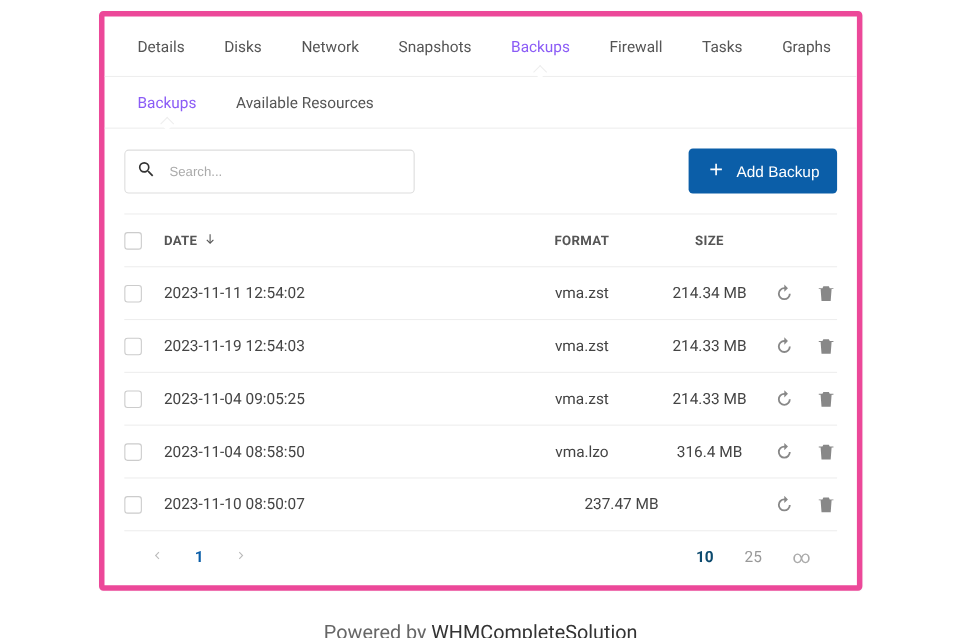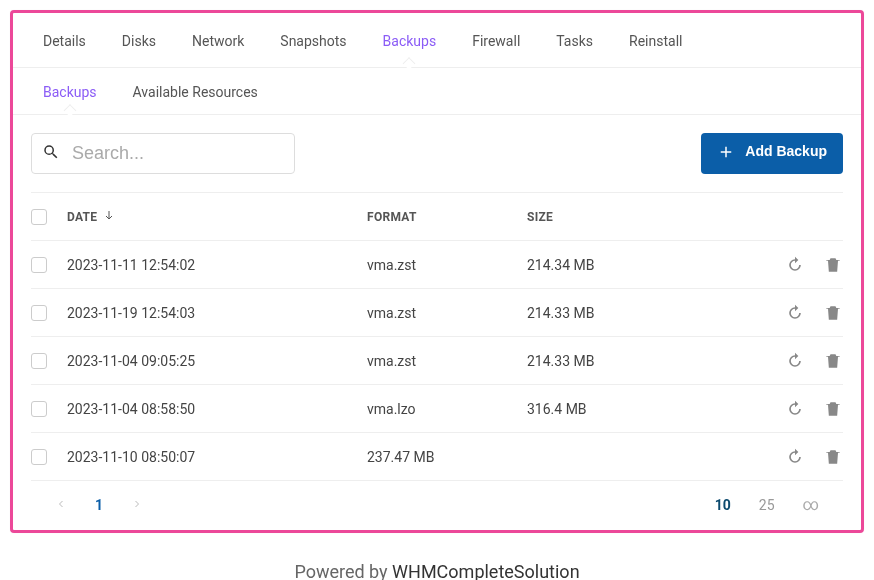--- a/index.html
+++ b/index.html
@@ -4,23 +4,23 @@
 <style>
   * { box-sizing: border-box; }
   body {
     margin: 0;
     font-family: -apple-system, BlinkMacSystemFont, "Segoe UI", Roboto, Helvetica, Arial, sans-serif;
     background: #ffffff;
     color: #333;
     font-size: 14px;
   }
   .panel {
-    width: 854px;
+    width: 694px;
     margin: 10px auto 0;
-    border: 3px solid #ec4899;
+    border: 5px solid #ec4899;
     border-radius: 4px;
     background: #fff;
     box-shadow: 0 0 2px rgba(0,0,0,0.04);
     overflow: hidden;
   }
   .tabs-top, .tabs-sub {
     display: flex;
     border-bottom: 1px solid #eee;
     padding: 0 12px;
   }
@@ -64,41 +64,42 @@
     border: 1px solid #ddd;
     border-radius: 4px;
     padding: 8px 10px;
     width: 264px;
     background: #fff;
   }
   .search svg { width: 18px; height: 18px; fill: #333; margin-right: 10px; }
   .search input {
     border: none;
     outline: none;
-    font-size: 18px;
+    font-size: 12px;
     color: #888;
     width: 100%;
     background: transparent;
   }
   .search input::placeholder { color: #aaa; }
   .btn-primary {
     display: inline-flex;
-    align-items: flex-start;
+    align-items: center;
     background: #0b5ea8;
     color: #fff;
     border: none;
     border-radius: 4px;
     padding: 10px 16px;
     font-size: 14px;
     cursor: pointer;
-    font-weight: 700;
+    font-weight: 400;
   }
   .btn-primary svg { width: 18px; height: 18px; fill: #fff; margin-right: 10px; stroke: #fff; stroke-width: 2; }
   .table {
     padding: 0 18px;
+    text-align: center;
   }
   .thead, .trow {
     display: flex;
     align-items: center;
     border-top: 1px solid #eee;
     min-height: 48px;
   }
   .thead {
     text-transform: uppercase;
     font-size: 12px;
@@ -149,20 +150,21 @@
 <div class="panel">
 
   <div class="tabs-top" id="tabs-top">
       <div class="tab">Details</div>
       <div class="tab">Disks</div>
       <div class="tab">Network</div>
       <div class="tab">Snapshots</div>
       <div class="tab active">Backups</div>
       <div class="tab">Firewall</div>
       <div class="tab">Tasks</div>
+      <div class="tab">Graphs</div>
       <div class="tab">Reinstall</div>
     </div>
   <div class="tabs-sub" id="tabs-sub">
       <div class="tab active">Backups</div>
       <div class="tab">Available Resources</div>
     </div>
 
   <div class="toolbar">
     <div class="search">
       <span>

